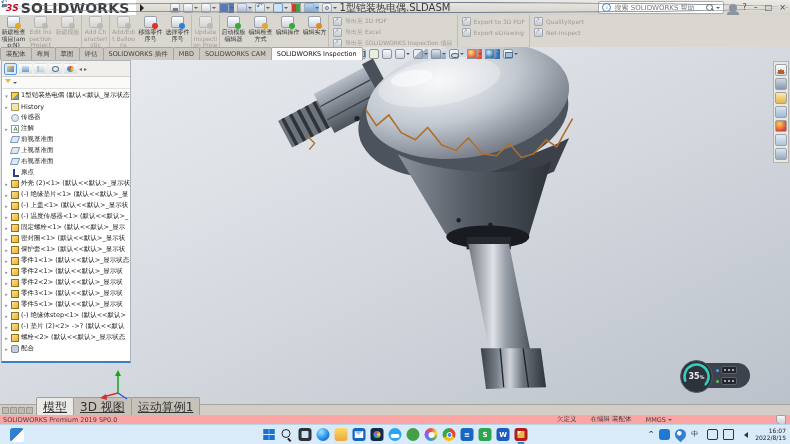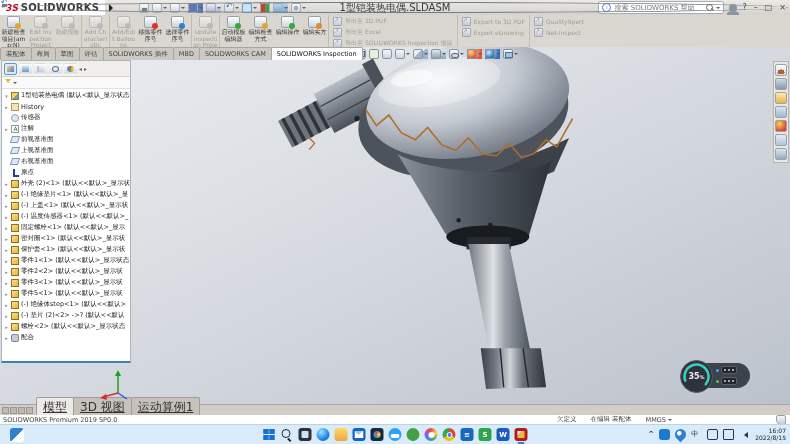--- a/index.html
+++ b/index.html
@@ -5,21 +5,21 @@
   html,body{margin:0;padding:0;background:#888;}
   #app{position:relative;width:790px;height:444px;overflow:hidden;
        font-family:"DejaVu Sans","Liberation Sans",sans-serif;
        background:#d6d2cb;font-size:7px;color:#333;}
   
   .titlebar{position:absolute;top:0;left:0;right:0;height:15px;
     background:linear-gradient(#eceae6,#d6d2cb);border-bottom:1px solid #bdb9b1;
     display:flex;align-items:center;}
   .logo{background:#fff;height:27px;display:flex;align-items:center;padding:0 6px;gap:2px;}
   .logo .mark{color:#d0021b;font-weight:bold;font-style:italic;font-size:9px;}
-  .logo .brand{color:#3a3a3a;font-weight:bold;font-size:10px;letter-spacing:.2px;}
+  .logo .brand{color:#3a3a3a;font-weight:bold;font-size:14px;letter-spacing:.2px;}
   .logo-flyout{width:0;height:0;border:4px solid transparent;border-left-color:#222;margin:0 4px;}
   .qat{display:flex;align-items:center;gap:3px;margin-left:18px;}
   .qat-item{display:flex;align-items:center;gap:1px;}
   .qic{width:10px;height:10px;border-radius:2px;background:linear-gradient(#fdfdfd,#cfd4da);
        border:1px solid #a7adb5;box-sizing:border-box;position:relative;}
   .qat-item.active .qic{background:#cfe3f7;border-color:#5b9bd5;}
   [data-name="home-icon"]::after{content:"";position:absolute;left:2px;top:4px;width:5px;height:3px;background:#6f7d8c;}
   [data-name="home-icon"]::before{content:"";position:absolute;left:1px;top:1px;
      border:3.5px solid transparent;border-bottom-color:#9a6b2f;}
   [data-name="save-icon"]{background:#5b79b4;}
@@ -148,21 +148,21 @@
   [data-icon="mates-icon"]{background:#c7cdd6;border:1px solid #7c8694;border-radius:2px;}
   
   .btabs{position:absolute;top:404px;left:0;right:0;height:11px;background:#d2cec7;
      border-top:1px solid #a9a49c;display:flex;align-items:flex-end;}
   .split-chips{display:flex;gap:1px;margin:0 3px 2px 2px;}
   .schip{width:5px;height:5px;background:#bfbbb3;border:1px solid #9b968e;cursor:pointer;}
   .btab{padding:4px 6px;font-size:12px;line-height:10px;background:#c6c2ba;border:1px solid #a19c94;border-bottom:none;
      border-radius:2px 2px 0 0;margin-right:-1px;color:#333;cursor:pointer;text-decoration:underline;}
   .btab.active{background:#eceae6;}
   
-  .statusbar{position:absolute;top:415px;left:0;right:0;height:9px;background:#ffffff;
+  .statusbar{position:absolute;top:415px;left:0;right:0;height:9px;background:#fca5a5;
      display:flex;align-items:center;font-size:6.5px;color:#444;padding:0 3px;box-sizing:border-box;}
   .st-right{position:absolute;right:118px;display:flex;gap:14px;align-items:center;}
   .tagic{position:absolute;right:4px;width:8px;height:8px;background:linear-gradient(#f6f8fa,#c8cfd6);
      border:1px solid #9aa3ad;border-radius:2px 2px 2px 50%;cursor:pointer;}
   .mmgs{display:flex;align-items:center;gap:2px;cursor:pointer;}
   
   .taskbar{position:absolute;top:424px;left:0;right:0;height:20px;background:#d9ebf9;border-top:1px solid #bcd4e8;}
   .tb-widgets{position:absolute;left:10px;top:3px;width:14px;height:14px;border-radius:3px;
      background:linear-gradient(135deg,#2f80d0 50%,#fff 50%);cursor:pointer;}
   .tb-center{position:absolute;left:50%;transform:translateX(-50%);top:3px;display:flex;gap:5px;align-items:center;}
@@ -629,20 +629,25 @@
             <span>保护套&lt;1&gt; (默认&lt;&lt;默认&gt;_显示状</span>
           </div>
           <div class="trow" data-name="tree-item">
             <span class="arr">▸</span>
             <span class="t-icon" data-icon="part-icon" data-name="part-icon"></span>
             <span>零件1&lt;1&gt; (默认&lt;&lt;默认&gt;_显示状态-</span>
           </div>
           <div class="trow" data-name="tree-item">
             <span class="arr">▸</span>
             <span class="t-icon" data-icon="part-icon" data-name="part-icon"></span>
+            <span>零件2&lt;1&gt; (默认&lt;&lt;默认&gt;_显示状</span>
+          </div>
+          <div class="trow" data-name="tree-item">
+            <span class="arr">▸</span>
+            <span class="t-icon" data-icon="part-icon" data-name="part-icon"></span>
             <span>零件2&lt;2&gt; (默认&lt;&lt;默认&gt;_显示状</span>
           </div>
           <div class="trow" data-name="tree-item">
             <span class="arr">▸</span>
             <span class="t-icon" data-icon="part-icon" data-name="part-icon"></span>
             <span>零件3&lt;1&gt; (默认&lt;&lt;默认&gt;_显示状</span>
           </div>
           <div class="trow" data-name="tree-item">
             <span class="arr">▸</span>
             <span class="t-icon" data-icon="part-icon" data-name="part-icon"></span>

